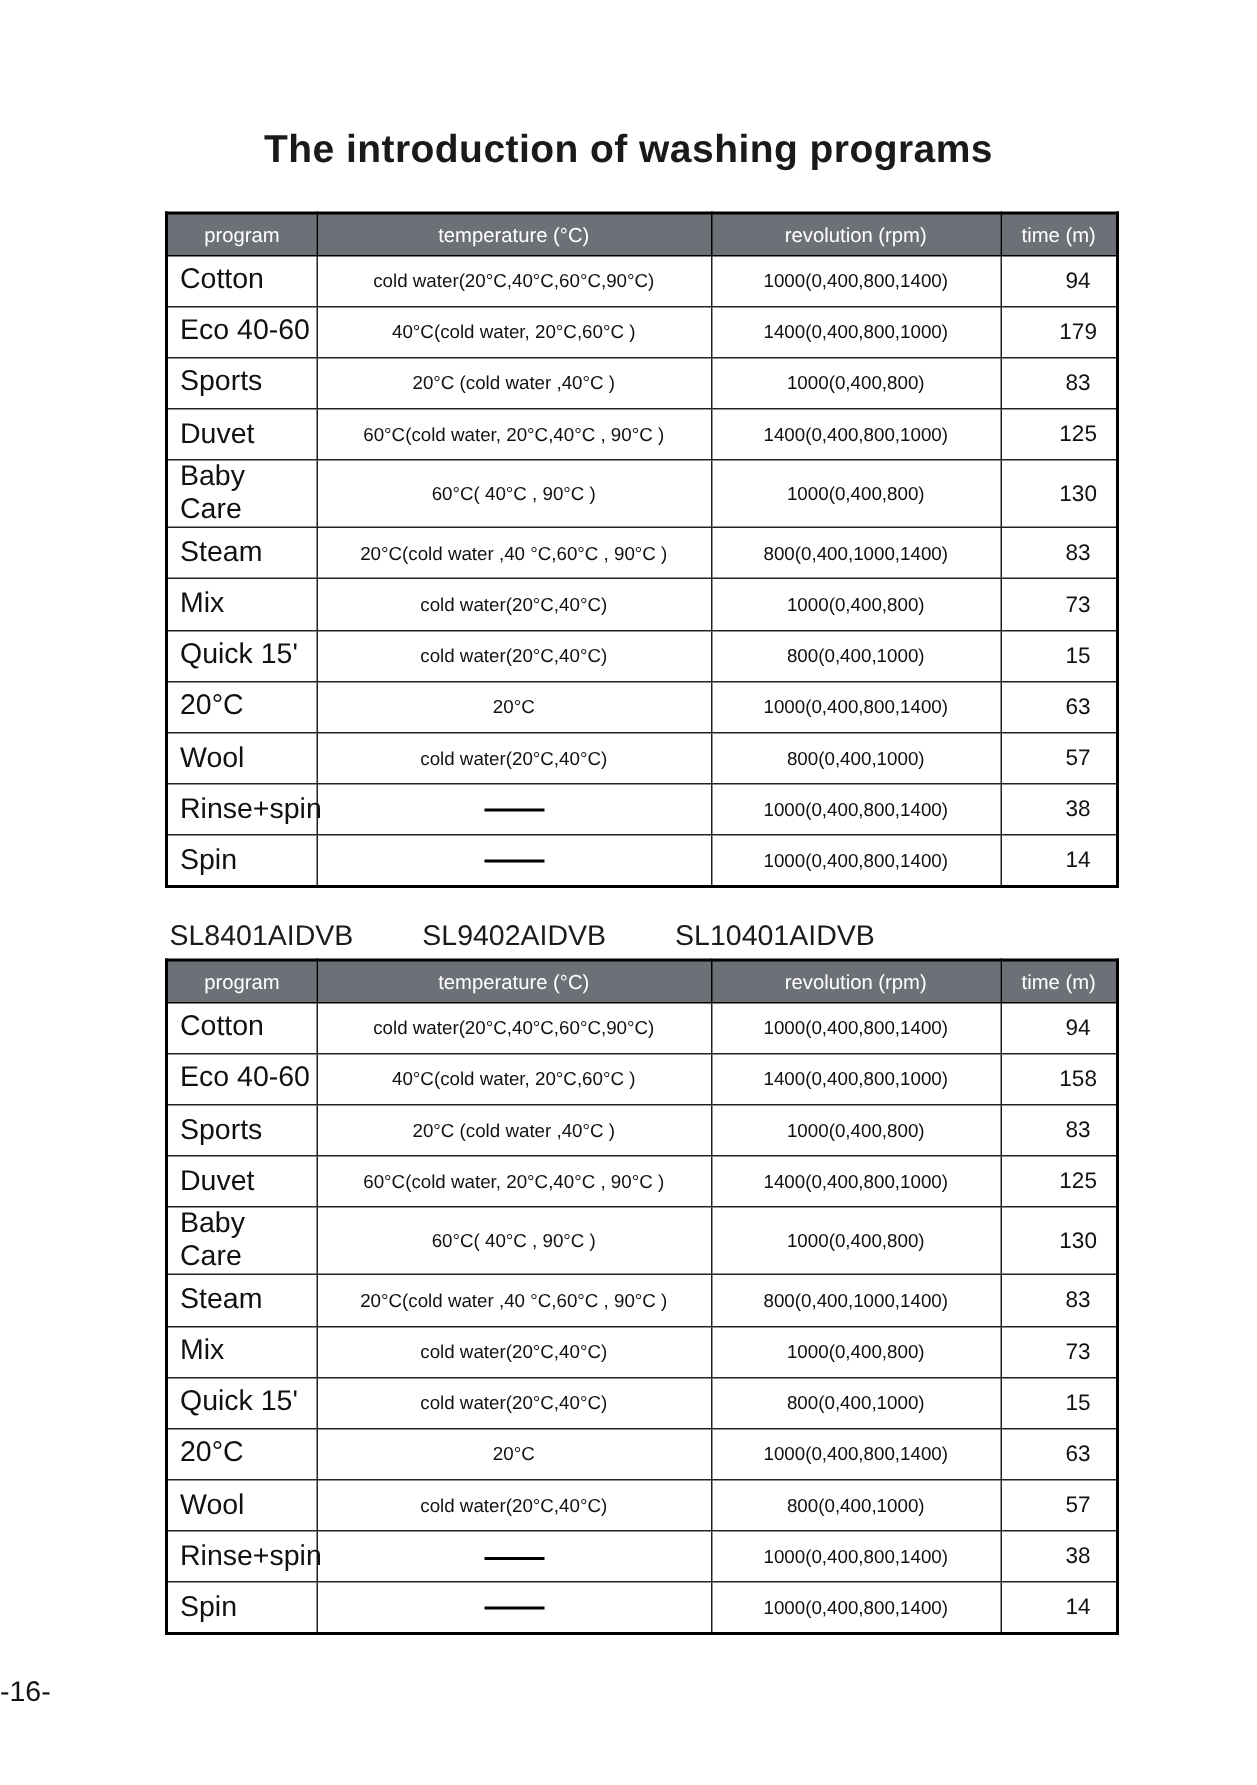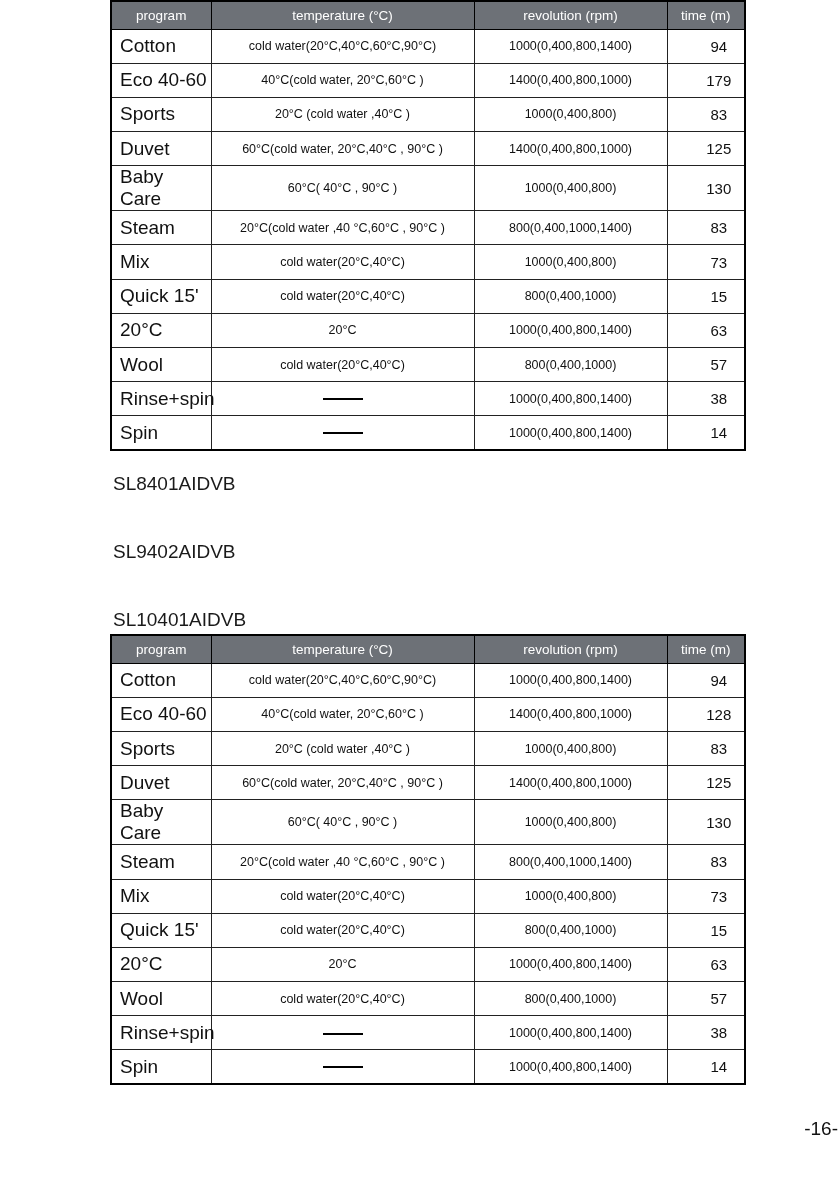--- a/index.html
+++ b/index.html
@@ -14,21 +14,21 @@
     margin: 0; padding-top: 84px; padding-bottom: 26px;
     text-align: center; font-size: 26px; font-weight: bold;
     color: #1a1a1a; letter-spacing: 0.3px;
   }
   .table-block { margin-left: 110px; width: 634px; }
   .model-labels {
     display: flex; gap: 46px;
     font-size: 19px; color: #1a1a1a;
     margin: 0 0 3px 3px; padding-top: 2px;
   }
-  .table-block.second .model-labels { padding-top: 22px; flex-direction: column; }
+  .table-block.second .model-labels { padding-top: 22px; }
   table.programs {
     border-collapse: collapse; table-layout: fixed;
     width: 634px; border: 2px solid #000000;
   }
   col.c-program { width: 100px; }
   col.c-temp { width: 263px; }
   col.c-rev { width: 193px; }
   col.c-time { width: 78px; }
   th {
     background: #6d7177; color: #ffffff;
@@ -43,28 +43,29 @@
   td[data-name="program-cell"] {
     text-align: left; padding-left: 8px; font-size: 19px;
   }
   td[data-name="time-cell"] { font-size: 15px; padding-left: 28px; }
   .hline {
     display: inline-block; width: 40px; height: 2px;
     background: #000000; vertical-align: middle;
   }
   .page-number {
     position: absolute; bottom: 50px; left: 0;
-    width: 100%; text-align: right; font-size: 19px; color: #111111;
+    width: 100%; text-align: left; font-size: 19px; color: #111111;
   }
 </style>
 </head>
 <body>
 
 <div class="page" data-name="manual-page">
 
+  <h1 class="title" data-name="page-title">The introduction of washing programs</h1>
 
   <section class="table-block first" data-name="program-table-section-1">
     <table class="programs" data-name="washing-programs-table-1">
       <colgroup>
         <col class="c-program">
           <col class="c-temp">
           <col class="c-rev">
           <col class="c-time">
       </colgroup>
       <thead data-name="table-header">
@@ -177,21 +178,21 @@
           <tr data-name="table-row">
             <td data-name="program-cell">Cotton</td>
             <td data-name="temperature-cell">cold water(20°C,40°C,60°C,90°C)</td>
             <td data-name="revolution-cell">1000(0,400,800,1400)</td>
             <td data-name="time-cell">94</td>
           </tr>
           <tr data-name="table-row">
             <td data-name="program-cell">Eco 40-60</td>
             <td data-name="temperature-cell">40°C(cold water, 20°C,60°C )</td>
             <td data-name="revolution-cell">1400(0,400,800,1000)</td>
-            <td data-name="time-cell">128</td>
+            <td data-name="time-cell">158</td>
           </tr>
           <tr data-name="table-row">
             <td data-name="program-cell">Sports</td>
             <td data-name="temperature-cell">20°C (cold water ,40°C )</td>
             <td data-name="revolution-cell">1000(0,400,800)</td>
             <td data-name="time-cell">83</td>
           </tr>
           <tr data-name="table-row">
             <td data-name="program-cell">Duvet</td>
             <td data-name="temperature-cell">60°C(cold water, 20°C,40°C , 90°C  )</td>

